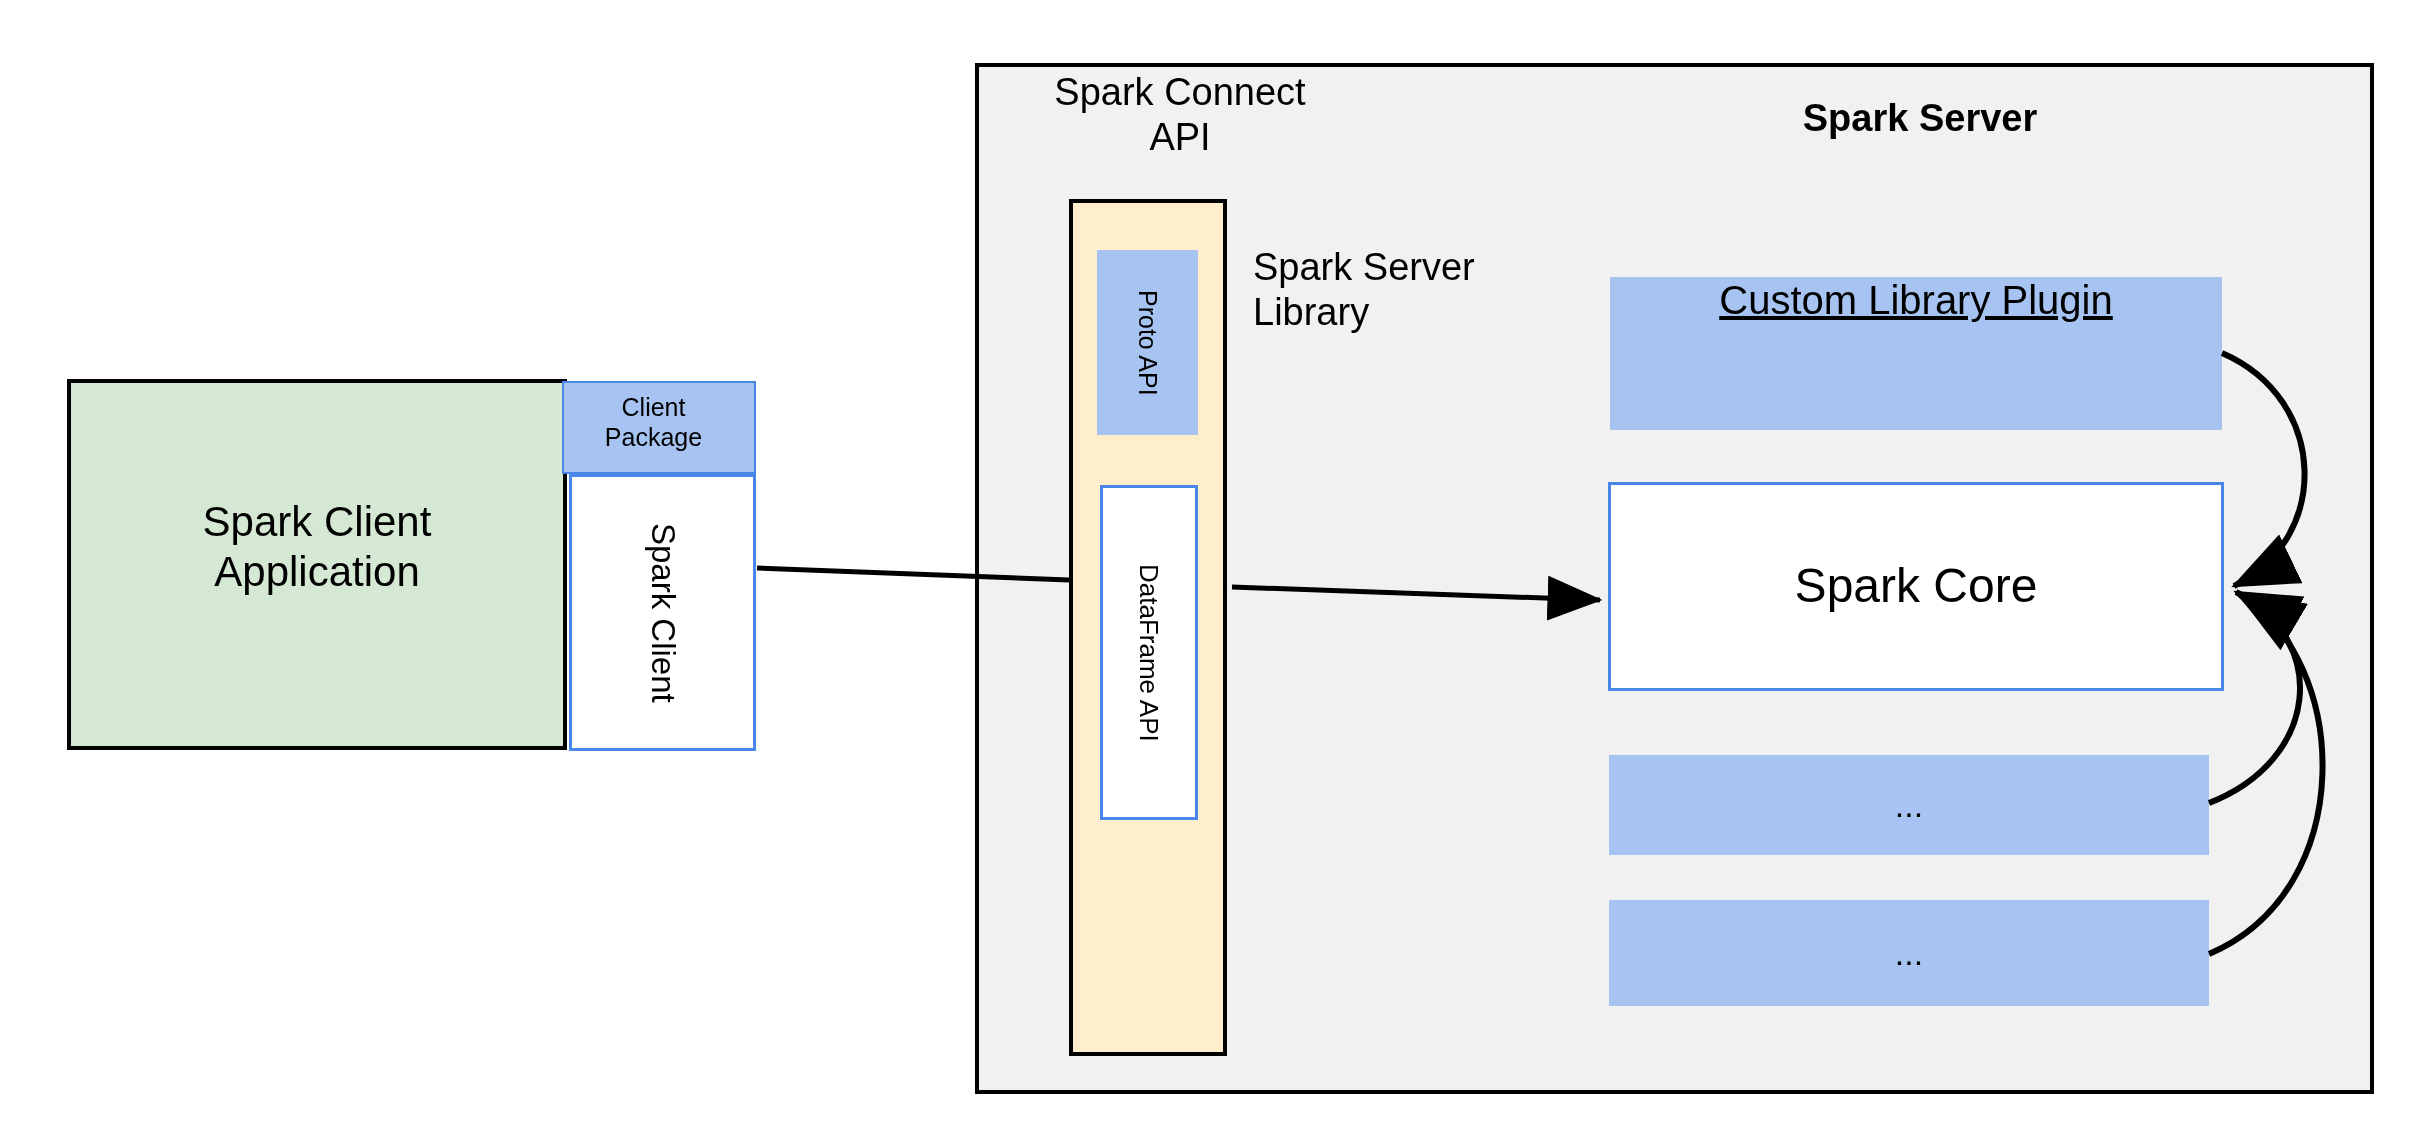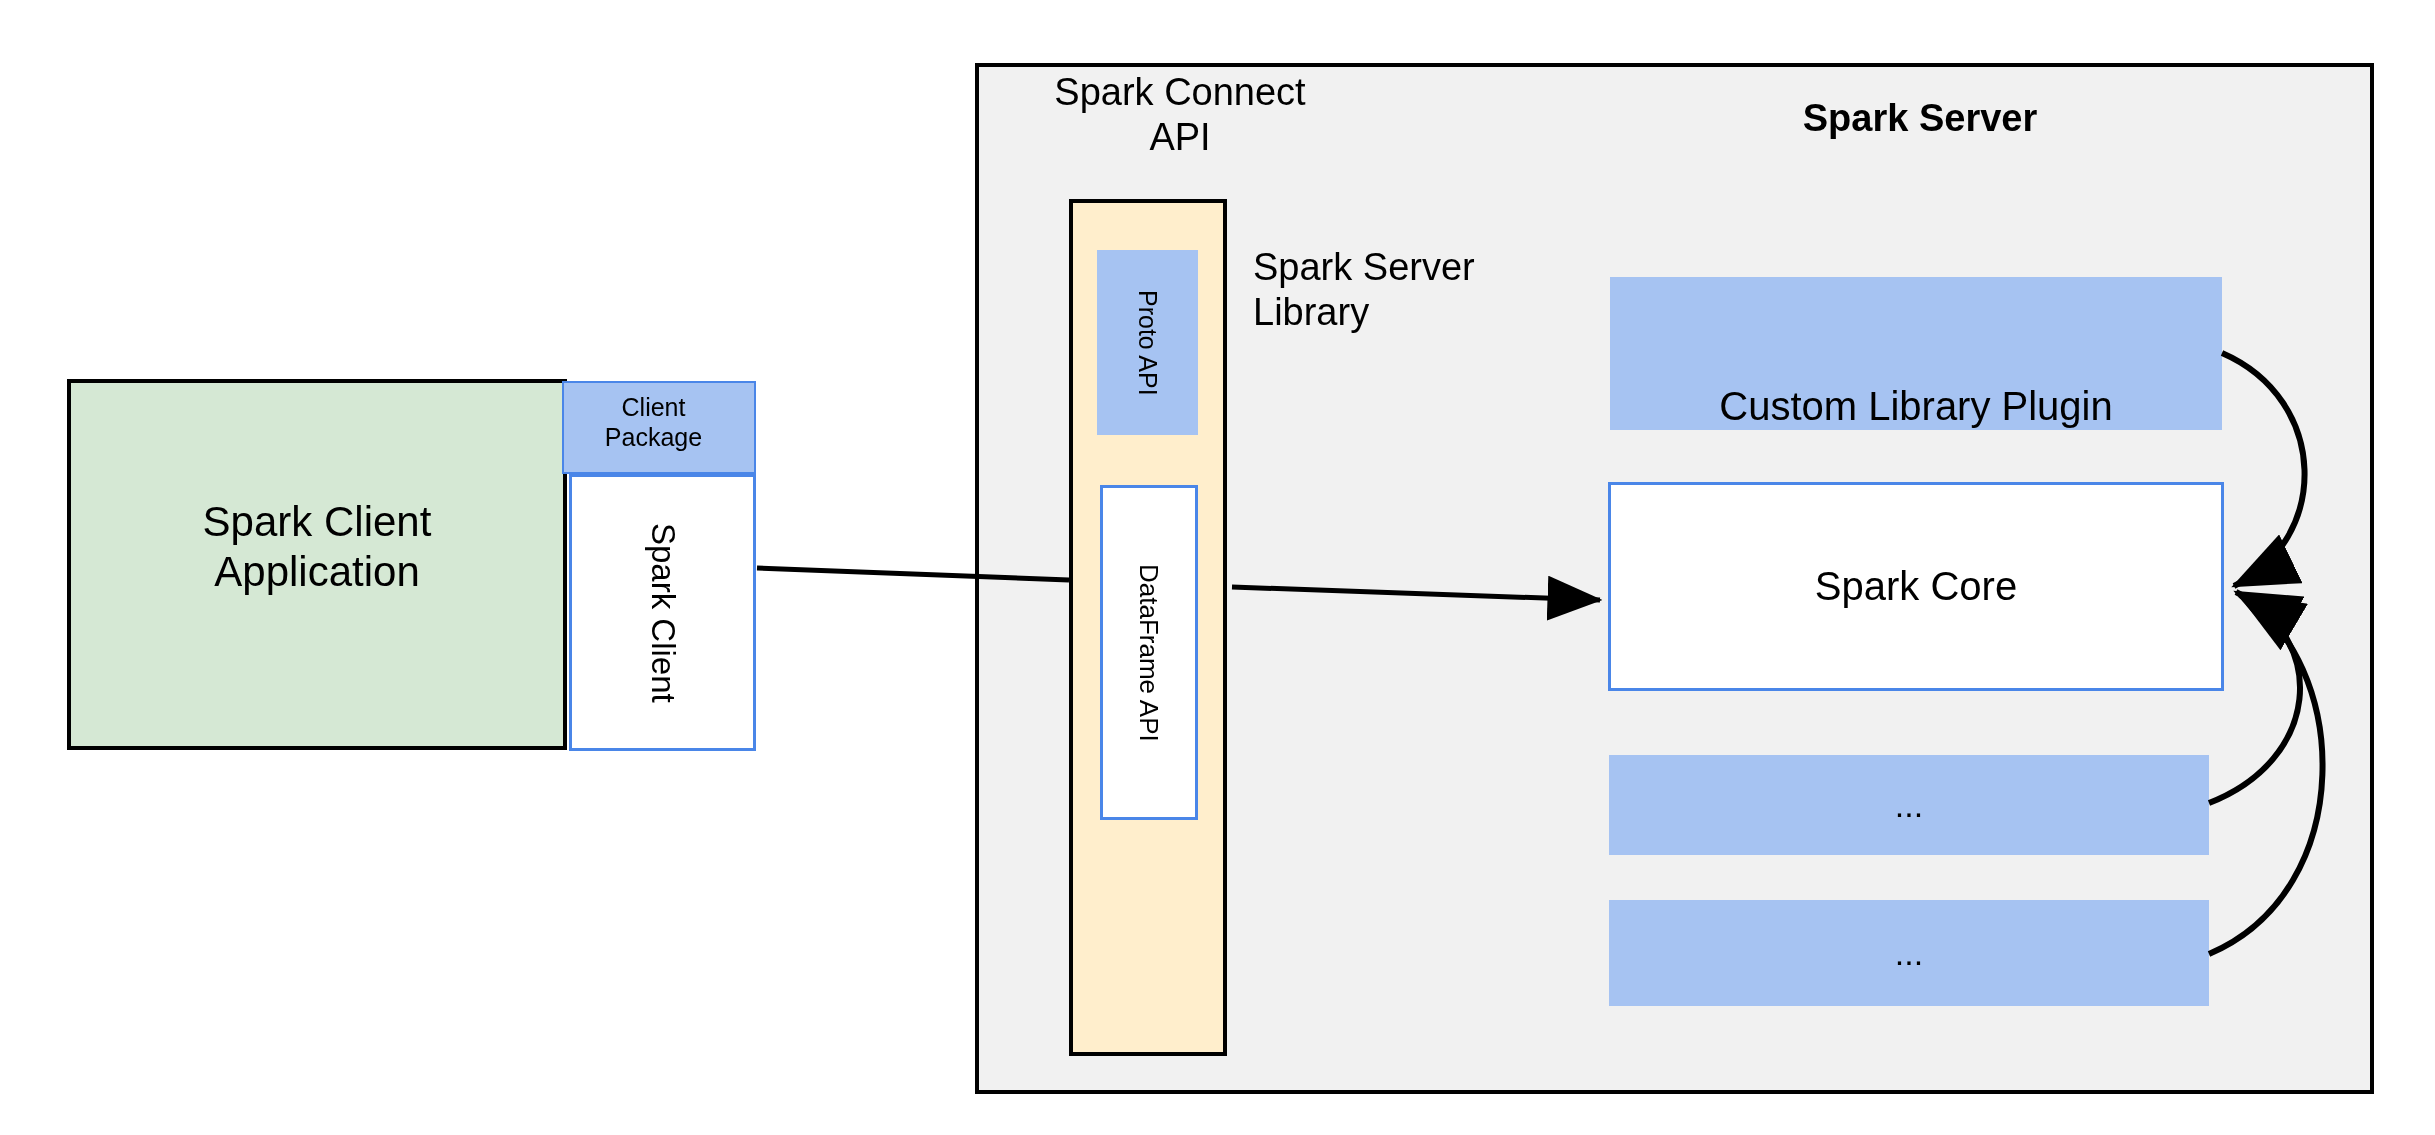--- a/index.html
+++ b/index.html
@@ -130,33 +130,34 @@
     font-size: 38px;
   }
 
   
   #custom-plugin-box {
     left: 1610px; top: 277px; width: 612px; height: 153px;
     background: #A6C3F2;
   }
   #custom-plugin-label {
     left: 1610px; top: 277px; width: 612px; height: 153px;
-    display: flex; align-items: flex-end; justify-content: center;
+    display: flex; align-items: flex-start; justify-content: center;
     font-size: 40px;
+    text-decoration: underline;
   }
 
   #spark-core-box {
     left: 1608px; top: 482px; width: 616px; height: 209px;
     background: #ffffff;
     border: 3px solid #4a86e8;
   }
   #spark-core-label {
     left: 1608px; top: 482px; width: 616px; height: 209px;
     display: flex; align-items: center; justify-content: center;
-    font-size: 40px;
+    font-size: 48px;
   }
 
   #ellipsis-box-1 {
     left: 1609px; top: 755px; width: 600px; height: 100px;
     background: #A6C3F2;
   }
   #ellipsis-label-1 {
     left: 1609px; top: 755px; width: 600px; height: 100px;
     display: flex; align-items: center; justify-content: center;
     font-size: 34px;

